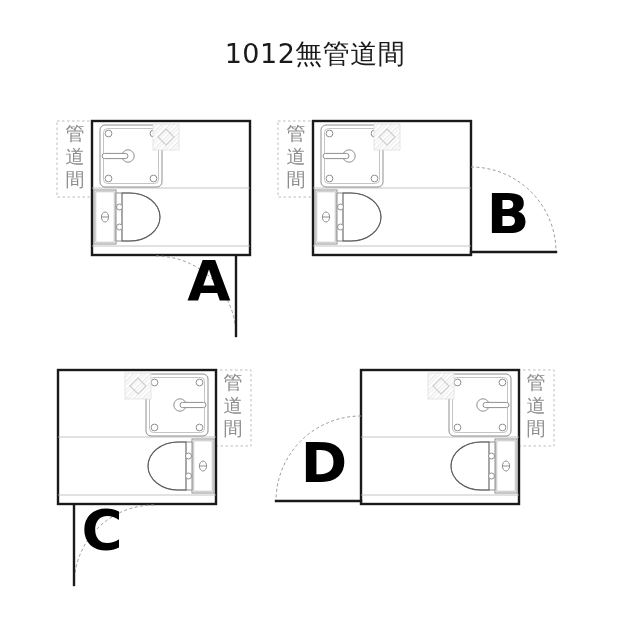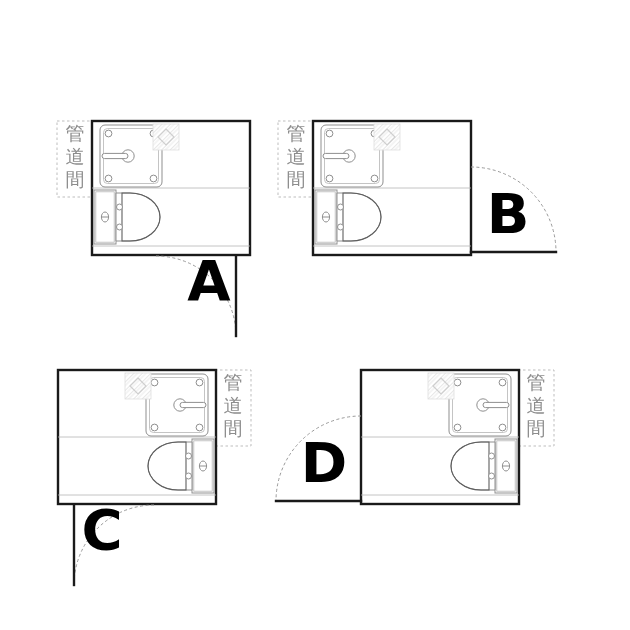--- a/index.html
+++ b/index.html
@@ -92,20 +92,21 @@
     stroke: #b5b5b5;
     stroke-width: 0.8;
     fill: none;
   }
 </style>
 </head>
 <body>
 
 <div id="stage">
 
+  <div id="page-title">1012無管道間</div>
 
   <svg class="plan-layer" viewBox="0 0 630 630">
     <defs>
 
       <pattern id="xhatch" width="6" height="6" patternUnits="userSpaceOnUse" patternTransform="rotate(45)">
         <rect width="6" height="6" fill="#ffffff"></rect>
         <line x1="0" y1="0" x2="0" y2="6" stroke="#d2d2d2" stroke-width="1.1"></line>
         <line x1="3" y1="0" x2="3" y2="6" stroke="#e2e2e2" stroke-width="0.8"></line>
       </pattern>
 

